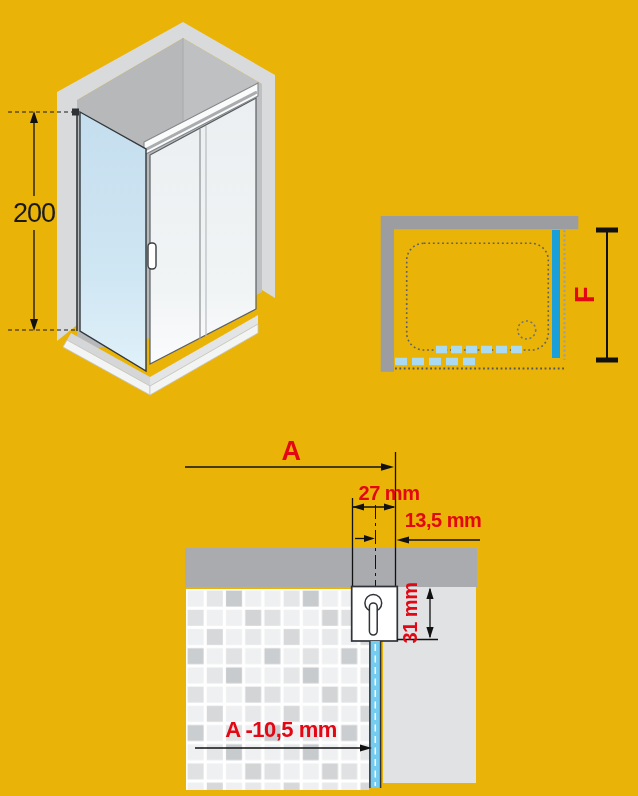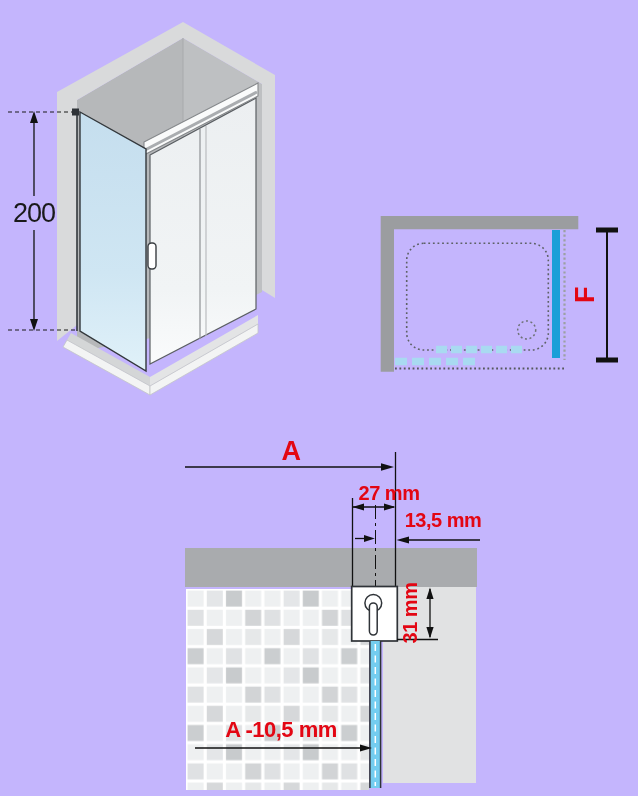--- a/index.html
+++ b/index.html
@@ -1,16 +1,16 @@
 <!DOCTYPE html>
 <html style="--c-red: #e30613; --c-blue: #1b9fd8; --c-blue-dash: #a9daf1; --c-glass-blue: #74cdf0; --c-wall-gray: #9b9da0; --c-band-gray: #a9abae; --c-interior-gray: #e1e2e3;"><head>
 <meta charset="utf-8">
 <style>
   html,body{margin:0;padding:0;background:#ffffff;}
-  .page{position:relative;width:638px;height:796px;background:#c4b5fd;overflow:hidden;
+  .page{position:relative;width:638px;height:796px;background:#eab308;overflow:hidden;
         font-family:"Liberation Sans",sans-serif;}
   .abs{position:absolute;}
   
   text{font-family:"Liberation Sans","DejaVu Sans",sans-serif;}
   .dim-red{fill:var(--c-red,#e30613);font-size:20px;font-weight:bold;letter-spacing:-0.5px;}
   .dim-red-md{fill:var(--c-red,#e30613);font-size:22px;font-weight:bold;letter-spacing:-0.5px;}
   .dim-red-lg{fill:var(--c-red,#e30613);font-size:27px;font-weight:bold;letter-spacing:-0.5px;}
   .dim-black{fill:#1a1a1a;font-size:27px;font-weight:400;letter-spacing:-1px;}
   .fill-blue{fill:var(--c-blue,#1b9fd8);}
   .fill-glass{fill:var(--c-glass-blue,#74cdf0);}

